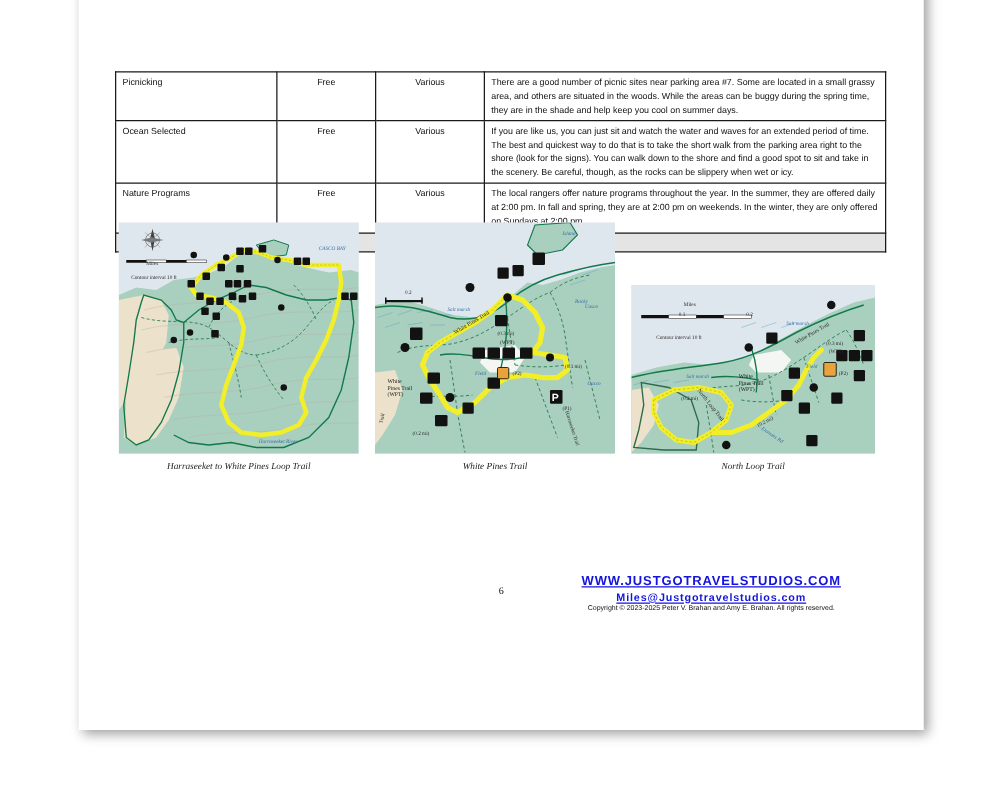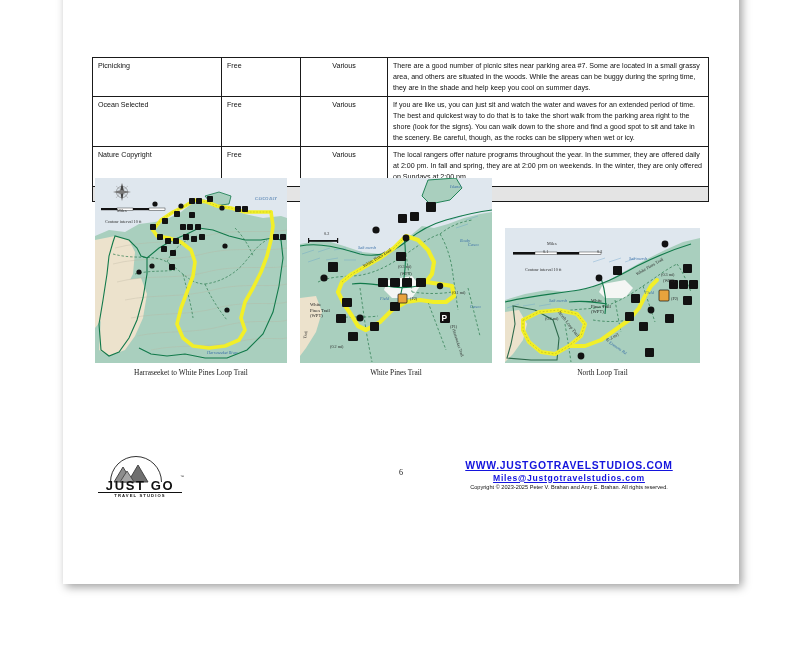--- a/index.html
+++ b/index.html
@@ -24,40 +24,40 @@
   }
   .tbl td{
     border:1px solid #1a1a1a;
     vertical-align:top;
     padding:3px 5px 3px 5px;
     font-size:7.1px;
     line-height:1.52;
     color:#111;
   }
   .c-act{width:118px;margin-left:12px;}
-  .c-cost{width:68px;text-align:left;margin-top:11px;}
+  .c-cost{width:68px;text-align:center;margin-top:11px;}
   .c-when{width:76px;text-align:center;margin-left:32px;}
   .c-desc{width:auto;}
   .hdr-band td{
     background:#e4e4e4;
     text-align:center;
     font-weight:bold;
     font-size:7.3px;
     padding:2.5px 0;
     line-height:1.2;
   }
 
   
   .maps{position:absolute;left:29px;top:196px;width:617px;height:185px;}
   .mapbox{position:absolute;background:#dfe7ee;overflow:hidden;border:0;}
   .m1{left:3px;top:0px;width:192px;height:185px;}
   .m2{left:208px;top:0px;width:192px;height:185px;}
   .m3{left:413px;top:50px;width:195px;height:135px;}
   .cap{
-    position:absolute;font-size:7.4px;color:#1a1a1a;
+    position:absolute;font-size:7.4px;font-style:italic;color:#1a1a1a;
     text-align:center;white-space:nowrap;font-family:"Liberation Serif",serif;
   }
   .cap1{left:3px;top:190px;width:192px;}
   .cap2{left:208px;top:190px;width:192px;}
   .cap3{left:413px;top:190px;width:195px;}
 
   
   .logo{position:absolute;left:31px;top:474px;width:92px;height:42px;}
   .logo .arcwrap{position:absolute;left:16px;top:0;width:56px;height:26px;overflow:hidden;}
   .logo .arc{
@@ -111,21 +111,21 @@
         <td class="c-when">Various</td>
         <td class="c-desc desc">There are a good number of picnic sites near parking area #7.  Some are located in a small grassy area, and others are situated in the woods.  While the areas can be buggy during the spring time, they are in the shade and help keep you cool on summer days.</td>
       </tr>
       <tr>
         <td class="c-act">Ocean Selected</td>
         <td class="c-cost">Free</td>
         <td class="c-when">Various</td>
         <td class="c-desc desc">If you are like us, you can just sit and watch the water and waves for an extended period of time.  The best and quickest way to do that is to take the short walk from the parking area right to the shore (look for the signs).  You can walk down to the shore and find a good spot to sit and take in the scenery.  Be careful, though, as the rocks can be slippery when wet or icy.</td>
       </tr>
       <tr>
-        <td class="c-act">Nature Copyright</td>
+        <td class="c-act">Nature Programs</td>
         <td class="c-cost">Free</td>
         <td class="c-when">Various</td>
         <td class="c-desc desc">The local rangers offer nature programs throughout the year.  In the summer, they are offered daily at 2:00 pm.  In fall and spring, they are at 2:00 pm on weekends.  In the winter, they are only offered on Sundays at 2:00 pm.</td>
       </tr>
       <tr class="hdr-band">
         <td colspan="4">Selected Area Hiking Maps</td>
       </tr>
     </tbody>
       </table>
 
@@ -364,34 +364,20 @@
         <div class="mlabel it" style="left:106px;top:112px;transform:rotate(34deg);transform-origin:left top;">Emmons Rd</div>
         <div class="mlabel" style="left:40px;top:88px;">(0.2 mi)</div>
         <div class="mlabel" style="left:100px;top:110px;transform:rotate(-28deg);transform-origin:left top;">(0.2 mi)</div>
         <div class="mlabel" style="left:156px;top:44px;">(0.3 mi)</div>
         <div class="mlabel" style="left:158px;top:50px;">(WPT)</div>
         <div class="mlabel" style="left:166px;top:68px;">(P2)</div>
       </div>
       <div class="cap cap3">North Loop Trail</div>
     </div>
 
-    <div class="logo">
-      <div class="arcwrap">
-          <div class="arc"></div>
-        </div>
-      <svg width="56" height="24">
-        <path d="M4 22 L13 7 L22 22 Z" fill="#8d8d8d" stroke="#3a3a3a" stroke-width="0.9"></path>
-        <path d="M18 22 L28 5 L38 22 Z" fill="#6f6f6f" stroke="#3a3a3a" stroke-width="0.9"></path>
-        <path d="M10 22 L17 11 L24 22 Z" fill="#a6a6a6" stroke="#3a3a3a" stroke-width="0.8"></path>
-      </svg>
-      <div class="tm">™</div>
-      <div class="word">JUST GO</div>
-      <div class="rule"></div>
-      <div class="sub">TRAVEL STUDIOS</div>
-    </div>
 
     <div class="pagenum">6</div>
 
     <div class="ftr">
       <div class="l1">WWW.JUSTGOTRAVELSTUDIOS.COM</div>
       <div class="l2">Miles@Justgotravelstudios.com</div>
       <div class="l3">Copyright © 2023-2025 Peter V. Brahan and Amy E. Brahan.  All rights reserved.</div>
     </div>
 
   </div>

